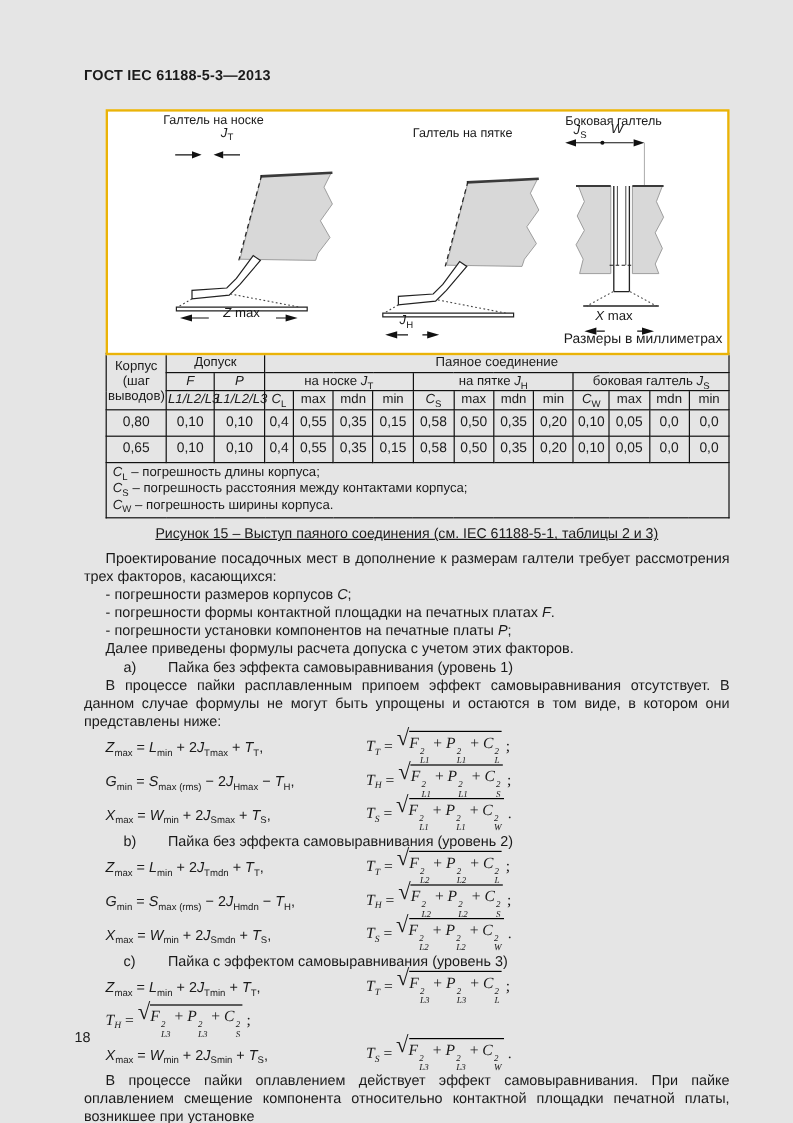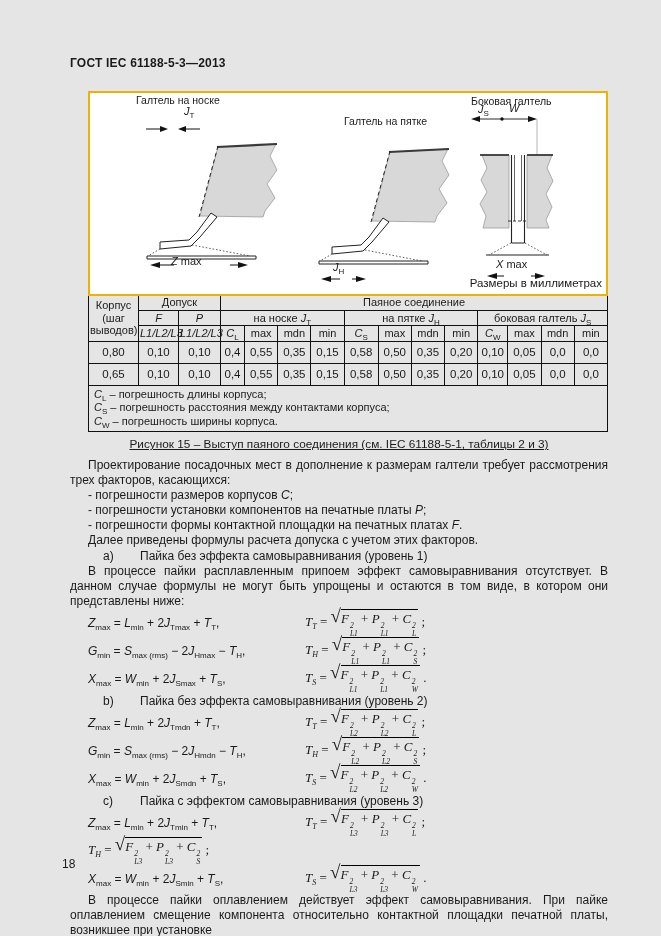--- a/index.html
+++ b/index.html
@@ -48,25 +48,25 @@
 </head>
 <body>
 
 <div class="page">
   <div class="content">
 
     <div class="doc-number">ГОСТ IEC 61188-5-3—2013</div>
 
     <div class="figure-box">
       <div class="fig-label" style="left:46px;top:1px;">Галтель на носке</div>
-      <div class="fig-label" style="left:254px;top:22px;">Галтель на пятке</div>
+      <div class="fig-label" style="left:254px;top:12px;">Галтель на пятке</div>
       <div class="fig-label" style="left:381px;top:2px;">Боковая галтель</div>
 
       <div class="dim-label" style="left:94px;top:12px;"><i>J</i><sub>T</sub></div>
-      <div class="dim-label" style="left:81px;top:162px;"><i>Z</i> max</div>
+      <div class="dim-label" style="left:96px;top:162px;"><i>Z</i> max</div>
       <div class="dim-label" style="left:243px;top:168px;"><i>J</i><sub>H</sub></div>
       <div class="dim-label" style="left:388px;top:10px;"><i>J</i><sub>S</sub></div>
       <div class="dim-label" style="left:419px;top:9px;"><i>W</i></div>
       <div class="dim-label" style="left:406px;top:165px;"><i>X</i> max</div>
 
       <div class="units-note">Размеры в миллиметрах</div>
 
       <svg width="516" height="201" viewBox="0 0 516 201">
 
         <g>
@@ -220,22 +220,22 @@
               <div class="fn-line"><i>C</i><sub>W</sub> – погрешность ширины корпуса.</div>
             </td>
           </tr>
       </tbody>
     </table>
 
     <div class="caption">Рисунок 15 – Выступ паяного соединения (см. IEC 61188-5-1, таблицы 2 и 3)</div>
 
     <div class="para p-top">Проектирование посадочных мест в дополнение к размерам галтели требует рассмотрения трех факторов, касающихся:</div>
     <div class="list-item">- погрешности размеров корпусов <i>C</i>;</div>
+    <div class="list-item">- погрешности формы контактной площадки на печатных платах <i>F</i>.</div>
     <div class="list-item">- погрешности установки компонентов на печатные платы <i>P</i>;</div>
-    <div class="list-item">- погрешности формы контактной площадки на печатных платах <i>F</i>.</div>
     <div class="para" style="text-indent:18px;">Далее приведены формулы расчета допуска с учетом этих факторов.</div>
 
     <div class="sec-head">
       <span class="sec-label">a)</span><span>Пайка без эффекта самовыравнивания (уровень 1)</span>
     </div>
     <div class="para">В процессе пайки расплавленным припоем эффект самовыравнивания отсутствует. В данном случае формулы не могут быть упрощены и остаются в том виде, в котором они представлены ниже:</div>
     <div>
         <div class="f-row">
           <div class="f-left"><i>Z</i><sub>max</sub> = <i>L</i><sub>min</sub> + 2<i>J</i><sub>Tmax</sub> + <i>T</i><sub>T</sub>,</div>
           <div class="f-right"><i>T</i><sub>T</sub> = <span class="sqrt">

